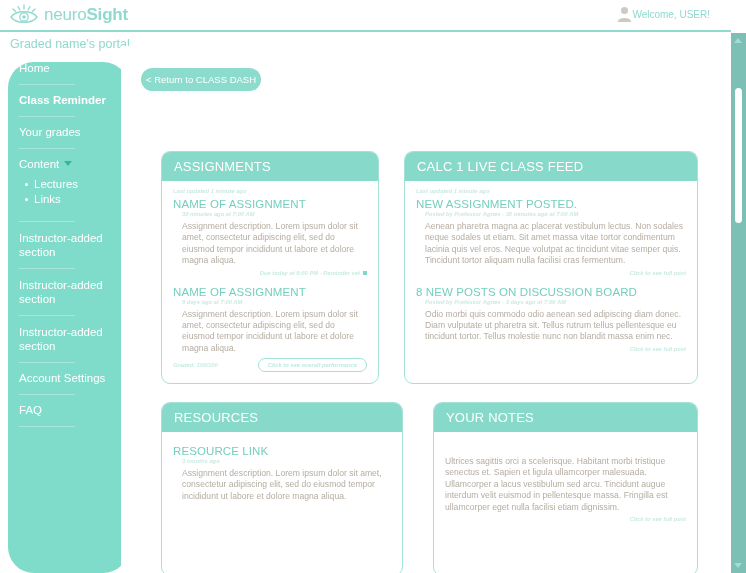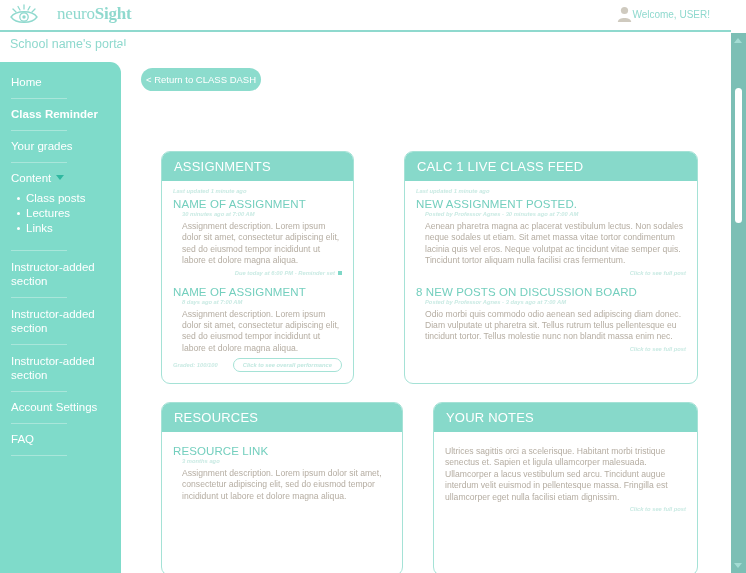--- a/index.html
+++ b/index.html
@@ -18,23 +18,22 @@
   }
 
   
   .topbar {
     position: absolute; left: 0; top: 0;
     width: 746px; height: 30px;
     background: #ffffff;
     display: flex; align-items: center;
   }
   .logo-wrap {
-    display: flex; align-items: flex-start; gap: 18px;
+    display: flex; align-items: center; gap: 5px;
     margin-left: 9px;
-    font-family: Liberation Serif, serif;
   }
   .logo-icon { width: 30px; height: 22px; display: block; }
   .logo-text {
     font-size: 17px;
     color: #8fd9ce;
     letter-spacing: -0.2px;
   }
   .logo-text .b { font-weight: 700; }
   .welcome-wrap {
     position: absolute; right: 36px; top: 6px;
@@ -49,25 +48,25 @@
   }
 
   
   .portal-title {
     position: absolute; left: 10px; top: 37px;
     font-size: 12.5px; color: #8fd9ce;
   }
 
   
   .sidebar {
-    position: absolute; left: 0; top: 62px;
+    position: absolute; left: 8px; top: 62px;
     width: 121px; height: 511px;
     background: #7fdbca;
     border-top-right-radius: 11px;
-    padding-top: 14px;
+    border-radius: 26px;
   }
   .nav-item {
     color: #ffffff;
     font-size: 11.5px;
     padding: 0 0 0 11px;
     line-height: 13px;
     cursor: pointer;
   }
   .nav-divider {
     width: 56px; height: 1px;
@@ -208,21 +207,21 @@
   }
   .graded-text {
     font-size: 5.8px; color: #c9eae3;
     font-style: italic; font-weight: 700;
   }
   .notes-body {
     font-size: 8.6px; color: #b5ada2;
     line-height: 11.4px;
   }
 
-  #assignments-card { left: 40px; top: 105px; width: 193px; height: 233px; }
+  #assignments-card { left: 40px; top: 105px; width: 218px; height: 233px; }
   #feed-card        { left: 283px; top: 105px; width: 294px; height: 233px; }
   #resources-card   { left: 40px; top: 356px; width: 242px; height: 174px; }
   #notes-card       { left: 312px; top: 356px; width: 265px; height: 174px; }
 
   .return-top-btn {
     position: absolute; left: 494px; top: 486px;
     width: 116px; height: 25px;
     background: #8cdccd;
     border: none; border-radius: 13px;
     color: #ffffff; font-size: 10px;
@@ -286,38 +285,37 @@
         <svg viewBox="0 0 15 16" width="15" height="16">
           <circle cx="7.5" cy="4.5" r="3.6" fill="#cfcabf"></circle>
           <path d="M0.8 16 C0.8 10.5, 14.2 10.5, 14.2 16 Z" fill="#cfcabf"></path>
         </svg>
       </span>
       <span class="welcome-text">Welcome, USER!</span>
     </div>
   </div>
   <div class="topbar-rule"></div>
 
-  <div class="portal-title">School name's portal</div>
+  <div class="portal-title">Graded name's portal</div>
 
   <nav class="sidebar">
 
     <div class="nav-item">Home</div>
     <div class="nav-divider"></div>
 
     <div class="nav-item active">Class Reminder</div>
     <div class="nav-divider"></div>
 
     <div class="nav-item">Your grades</div>
     <div class="nav-divider"></div>
 
     <div class="nav-item">
       <span>Content</span><span class="nav-caret"></span>
     </div>
     <ul class="sub-list">
-      <li class="sub-item">Class posts</li>
       <li class="sub-item">Lectures</li>
       <li class="sub-item">Links</li>
     </ul>
     <div class="nav-divider" style="margin-top:14px;"></div>
 
     <div class="nav-item nav-two-line" style="width:96px;">Instructor-added section</div>
     <div class="nav-divider"></div>
 
     <div class="nav-item nav-two-line" style="width:96px;">Instructor-added section</div>
     <div class="nav-divider"></div>
@@ -388,21 +386,21 @@
         <article class="post" style="margin-bottom:0;">
           <div class="post-title">RESOURCE LINK</div>
           <div class="post-sub">3 months ago</div>
           <div class="post-body">Assignment description. Lorem ipsum dolor sit amet, consectetur adipiscing elit, sed do eiusmod tempor incididunt ut labore et dolore magna aliqua.</div>
         </article>
       </div>
     </section>
 
     <section class="card" id="notes-card">
       <div class="card-head">YOUR NOTES</div>
-      <div class="card-body" style="padding-top:14px;">
+      <div class="card-body" style="padding-top:24px;">
         <div class="notes-body">Ultrices sagittis orci a scelerisque. Habitant morbi tristique senectus et. Sapien et ligula ullamcorper malesuada. Ullamcorper a lacus vestibulum sed arcu. Tincidunt augue interdum velit euismod in pellentesque massa. Fringilla est ullamcorper eget nulla facilisi etiam dignissim.</div>
         <div class="post-foot">Click to see full post</div>
       </div>
     </section>
 
   </div>
 
   <div class="scrollbar">
     <span class="sb-arrow up"></span>
     <span class="sb-thumb"></span>

